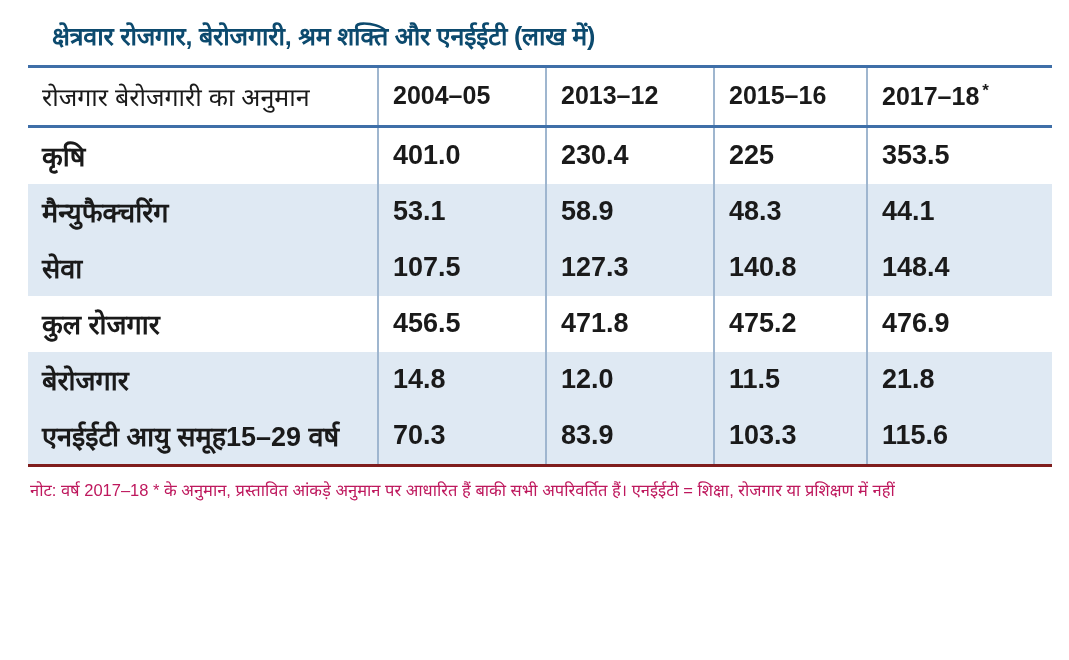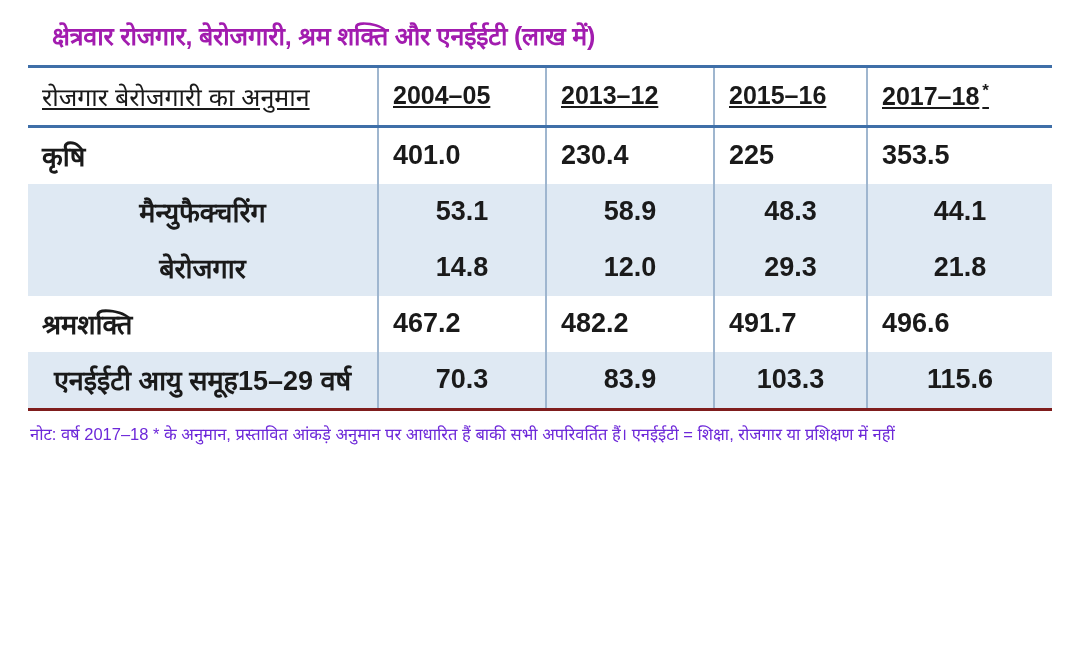--- a/index.html
+++ b/index.html
@@ -15,21 +15,21 @@
     overflow: hidden;
   }
   .page {
     position: relative;
     width: 1069px;
     height: 660px;
     box-sizing: border-box;
     padding: 18px 22px 10px 22px;
   }
   .title {
-    color: #a21caf;
+    color: #0c4a6e;
     font-size: 25px;
     font-weight: bold;
     letter-spacing: -0.2px;
     margin: 4px 0 14px 30px;
     line-height: 1.15;
   }
   table.data {
     border-collapse: collapse;
     width: 1024px;
     margin-left: 6px;
@@ -60,48 +60,46 @@
   table.data tr th:last-child {
     border-right: none;
   }
   table.data thead th {
     border-top: 3px solid #3f6fa8;
     border-bottom: 3px solid #3f6fa8;
     background: #ffffff;
     font-size: 25px;
     padding-top: 11px;
     padding-bottom: 12px;
-    text-decoration: underline;
   }
   thead th.label-head {
     font-weight: normal;
   }
   table.data tbody tr.shade td {
     background: #dfe9f3;
-    text-align: center;
   }
   table.data tbody tr.plain td {
     background: #ffffff;
   }
   table.data tbody tr:last-child td {
     border-bottom: 3px solid #7f1d1d;
   }
   .rowlabel {
     font-weight: bold;
   }
   .star {
     font-size: 17px;
     vertical-align: super;
     margin-left: 3px;
   }
   .notes {
     margin: 12px 0 0 8px;
     font-size: 16.5px;
     line-height: 1.45;
-    color: #6d28d9;
+    color: #be185d;
   }
   .notes div {
     margin-bottom: 2px;
   }
 </style>
 </head>
 <body>
 
 <div class="page">
 
@@ -133,32 +131,39 @@
         <td>353.5</td>
       </tr>
       <tr class="shade">
         <td class="rowlabel">मैन्युफैक्चरिंग</td>
         <td>53.1</td>
         <td>58.9</td>
         <td>48.3</td>
         <td>44.1</td>
       </tr>
       <tr class="shade">
+        <td class="rowlabel">सेवा</td>
+        <td>107.5</td>
+        <td>127.3</td>
+        <td>140.8</td>
+        <td>148.4</td>
+      </tr>
+      <tr class="plain">
+        <td class="rowlabel">कुल रोजगार</td>
+        <td>456.5</td>
+        <td>471.8</td>
+        <td>475.2</td>
+        <td>476.9</td>
+      </tr>
+      <tr class="shade">
         <td class="rowlabel">बेरोजगार</td>
         <td>14.8</td>
         <td>12.0</td>
-        <td>29.3</td>
+        <td>11.5</td>
         <td>21.8</td>
-      </tr>
-      <tr class="plain">
-        <td class="rowlabel">श्रमशक्ति</td>
-        <td>467.2</td>
-        <td>482.2</td>
-        <td>491.7</td>
-        <td>496.6</td>
       </tr>
       <tr class="shade">
         <td class="rowlabel">एनईईटी आयु समूह15–29 वर्ष</td>
         <td>70.3</td>
         <td>83.9</td>
         <td>103.3</td>
         <td>115.6</td>
       </tr>
     </tbody>
   </table>

